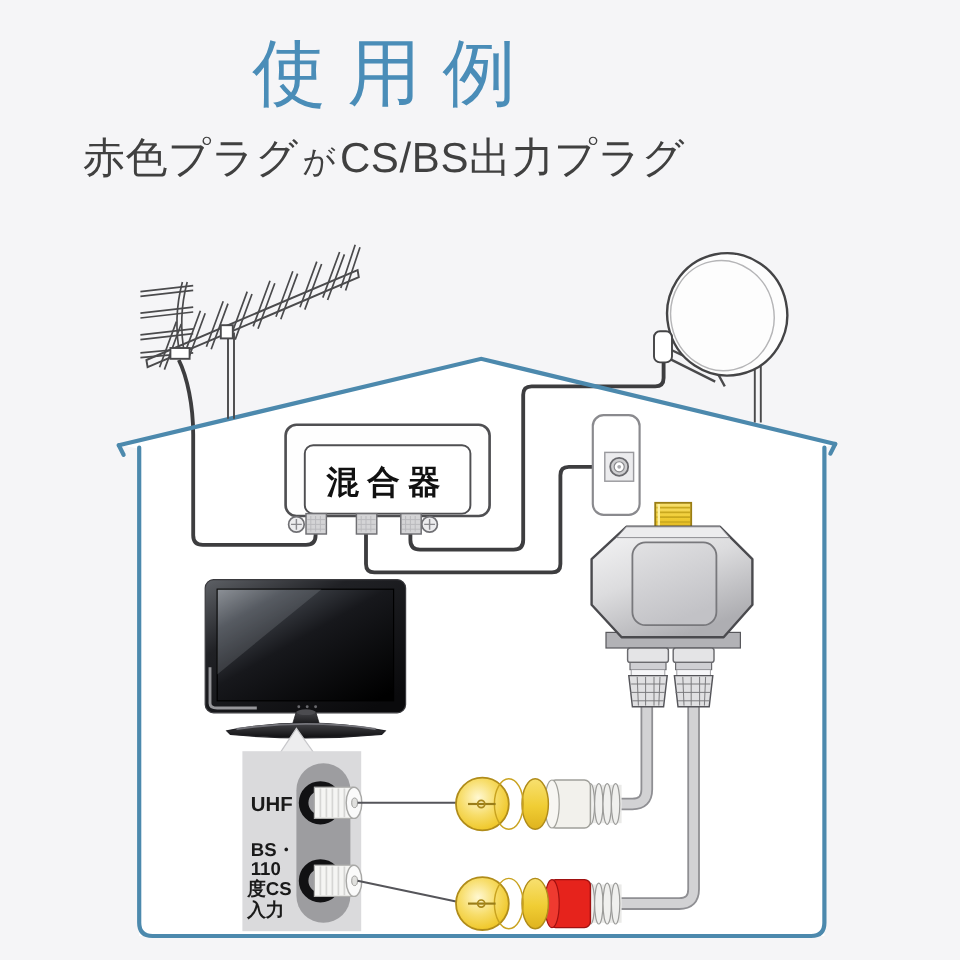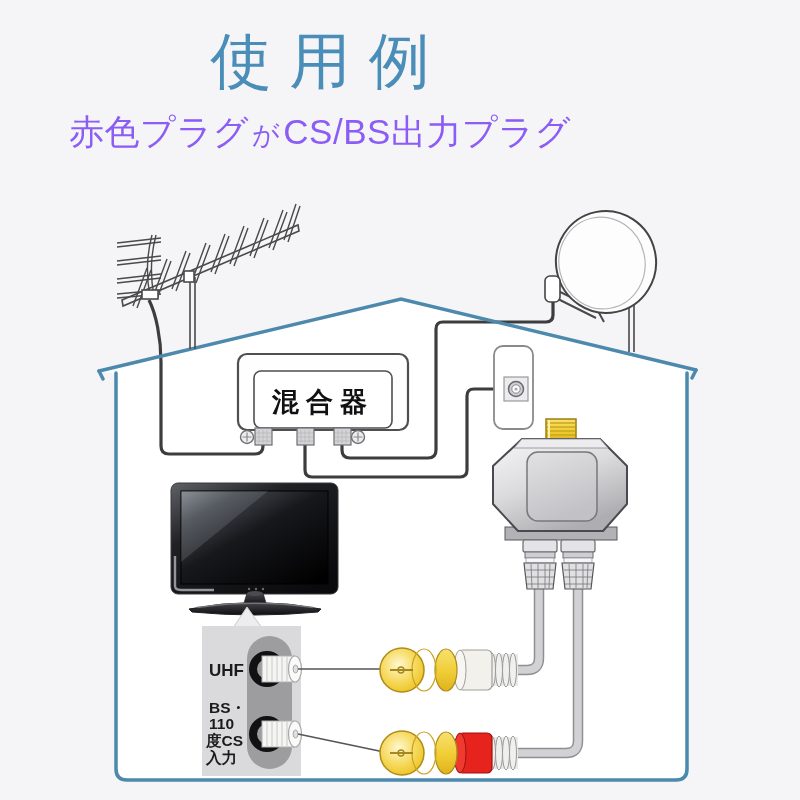--- a/index.html
+++ b/index.html
@@ -6,21 +6,21 @@
   body{
     width:800px;height:800px;position:relative;overflow:hidden;
     background:#f5f5f7;
     font-family:"Liberation Sans","DejaVu Sans",sans-serif;
   }
   .header{position:absolute;top:0;left:0;width:640px;text-align:center;z-index:2;}
   .title{
     margin:26px 0 0 0;font-size:61px;font-weight:500;color:#4a8db8;
     letter-spacing:0.30em;text-indent:0.30em;line-height:1.15;
   }
-  .sub{margin:0;color:#8b5cf6;font-size:35px;line-height:1.28;letter-spacing:0.015em;}
+  .sub{margin:0;color:#404040;font-size:35px;line-height:1.28;letter-spacing:0.015em;}
   .sub:first-of-type{margin-top:14px;}
   .sub .sm{font-size:27px;padding:0 3px;}
   svg{position:absolute;left:0;top:0;}
   svg text{font-family:"Liberation Sans","DejaVu Sans",sans-serif;}
 </style>
 </head>
 <body>
 
 <div class="header">
   <h1 class="title"><span>使用例</span></h1>

